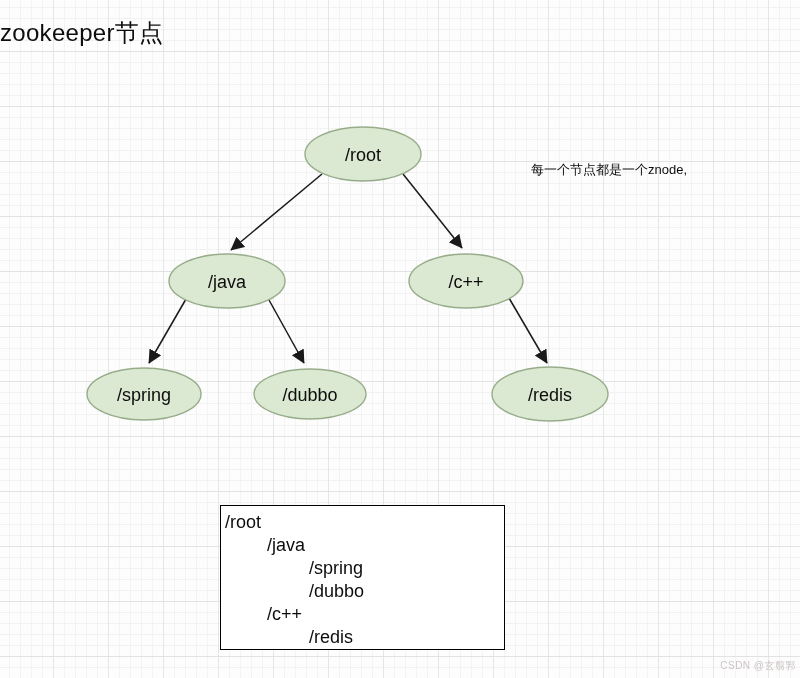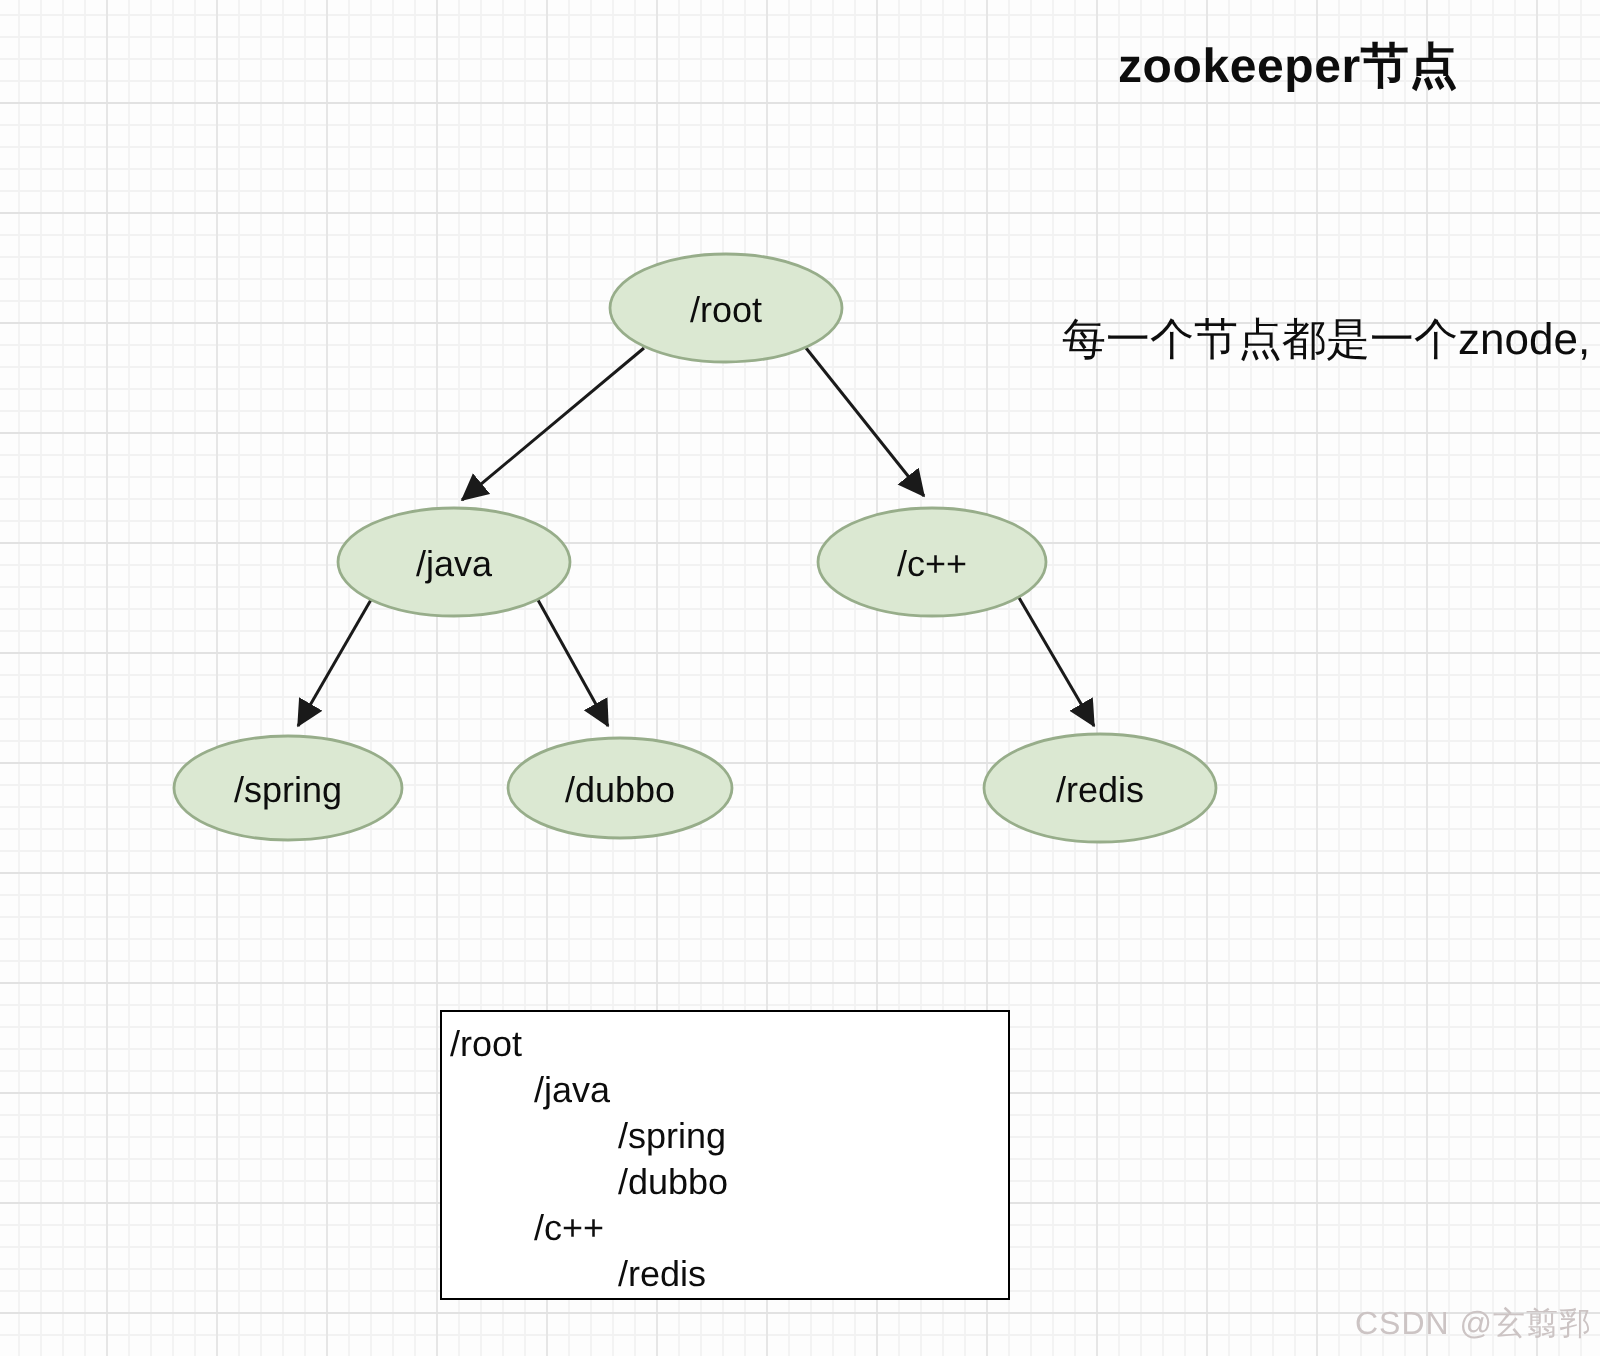--- a/index.html
+++ b/index.html
@@ -19,23 +19,23 @@
       linear-gradient(to right,  #f3f3f3 1px, transparent 1px);
     background-size: 55px 55px, 55px 55px, 11px 11px, 11px 11px;
     background-position: 0 -4px, -2px 0, 0 -4px, -2px 0;
   }
 
   .title {
     position: absolute;
     top: 17px;
     left: 0;
     width: 729px;
-    text-align: right;
+    text-align: left;
     font-size: 24px;
-    font-weight: 700;
+    font-weight: 400;
     color: #0d0d0d;
     letter-spacing: 0.3px;
   }
 
   svg.diagram {
     position: absolute;
     top: 0;
     left: 0;
   }
 
@@ -55,21 +55,21 @@
   .edge {
     stroke: #1a1a1a;
     stroke-width: 1.5;
     fill: none;
   }
 
   .annotation {
     position: absolute;
     left: 531px;
     top: 156px;
-    font-size: 22px;
+    font-size: 13px;
     line-height: 27px;
     color: #0d0d0d;
     font-weight: 500;
     white-space: nowrap;
   }
 
   .tree-box {
     position: absolute;
     left: 220px;
     top: 505px;
@@ -84,21 +84,21 @@
   }
   .tree-line { white-space: pre; }
   .indent-0 { padding-left: 0; }
   .indent-1 { padding-left: 42px; }
   .indent-2 { padding-left: 84px; }
 
   .watermark {
     position: absolute;
     right: 4px;
     bottom: 5px;
-    font-size: 16px;
+    font-size: 10px;
     color: #ccc4c4;
     letter-spacing: 0.5px;
   }
 </style>
 </head>
 <body>
 
 <div class="canvas">
 
   <div class="title">zookeeper节点</div>

